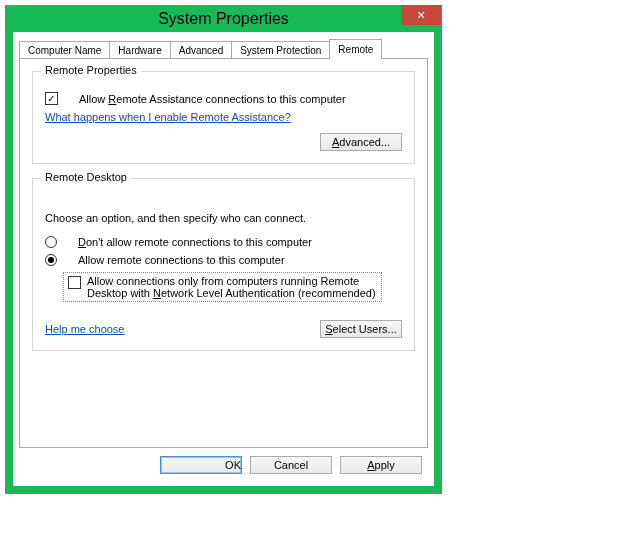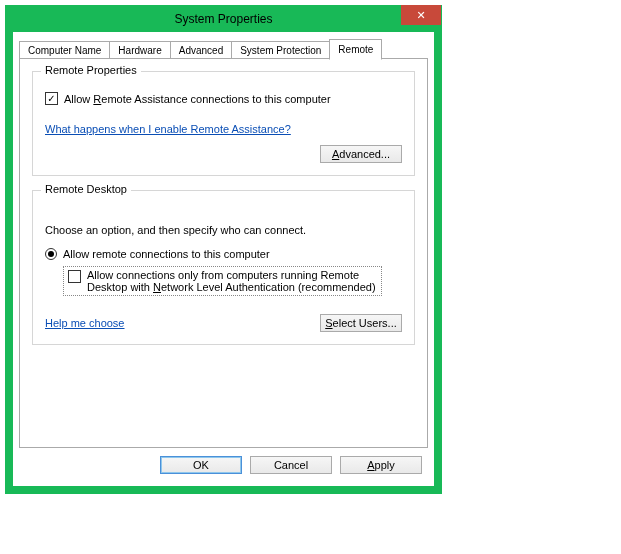--- a/index.html
+++ b/index.html
@@ -22,21 +22,21 @@
   .titlebar {
     background: #18b957;
     height: 26px;
     display: flex;
     align-items: center;
     position: relative;
   }
   .titlebar .title {
     flex: 1;
     text-align: center;
-    font-size: 12px;
+    font-size: 16px;
     color: #000;
   }
   .close-btn {
     position: absolute;
     right: 0;
     top: -1px;
     width: 40px;
     height: 20px;
     background: #c8493a;
     color: #fff;
@@ -92,21 +92,21 @@
   }
   .group-legend {
     position: absolute;
     top: -8px;
     left: 8px;
     background: #fff;
     padding: 0 4px;
     font-size: 11px;
     color: #000;
   }
-  .row { margin: 6px 0; display: flex; align-items: center; }
+  .row { margin: 6px 0; display: flex; align-items: center; gap: 15px; }
   .row.indent { margin-left: 18px; }
   .checkbox {
     width: 13px; height: 13px;
     border: 1px solid #333;
     margin-right: 6px;
     display: inline-flex;
     align-items: center;
     justify-content: center;
     flex-shrink: 0;
   }
@@ -143,20 +143,21 @@
     padding: 2px 0;
     font-size: 11px;
     min-width: 82px;
     text-align: center;
     cursor: default;
     color: #000;
   }
   .btn.default {
     border: 1px solid #4a90d9;
     box-shadow: inset 0 0 0 1px #8fc7ec;
+    text-align: right;
   }
   .mnemonic { text-decoration: underline; }
   .btnrow-right { display:flex; justify-content:flex-end; margin-top:10px; }
   .dotted {
     border: 1px dotted #888;
     padding: 2px 4px;
     display: flex;
     align-items: flex-start;
   }
   .dlg-footer {
@@ -196,36 +197,42 @@
         <div class="group">
           <div class="group-legend">Remote Properties</div>
 
           <label class="row">
             <span class="checkbox checked"></span>
             <span>
               <span>Allow </span><span class="mnemonic">R</span><span>emote Assistance connections to this computer</span>
             </span>
           </label>
 
-          <div class="row" style="margin-top:18px;text-align:right;">
+          <div class="row" style="margin-top:6px;text-align:right;">
             <span class="link">What happens when I enable Remote Assistance?</span>
           </div>
 
           <div class="btnrow-right">
             <div class="btn">
               <span class="mnemonic">A</span><span>dvanced...</span>
             </div>
           </div>
         </div>
 
         <div class="group">
           <div class="group-legend">Remote Desktop</div>
 
           <div class="desc">Choose an option, and then specify who can connect.</div>
 
+          <label class="row">
+            <span class="radio"></span>
+            <span>
+              <span class="mnemonic">D</span><span>on't allow remote connections to this computer</span>
+            </span>
+          </label>
 
           <label class="row" style="align-items:flex-end;">
             <span class="radio checked"></span>
             <span>Allow remote connections to this computer</span>
           </label>
 
           <div class="row indent" style="">
             <div class="dotted">
               <span class="checkbox" style="margin-top:1px;"></span>
               <span style="max-width:290px;">

